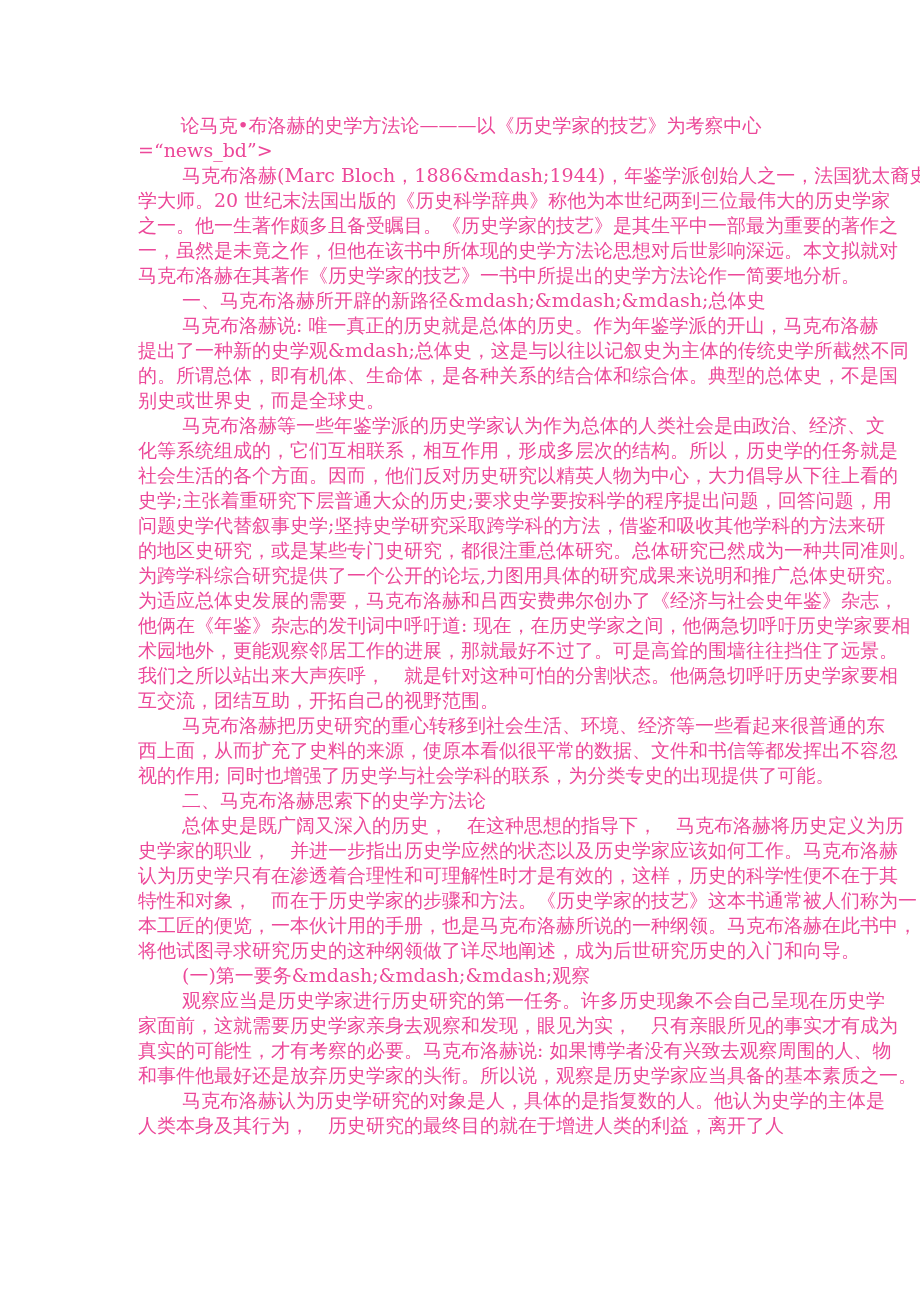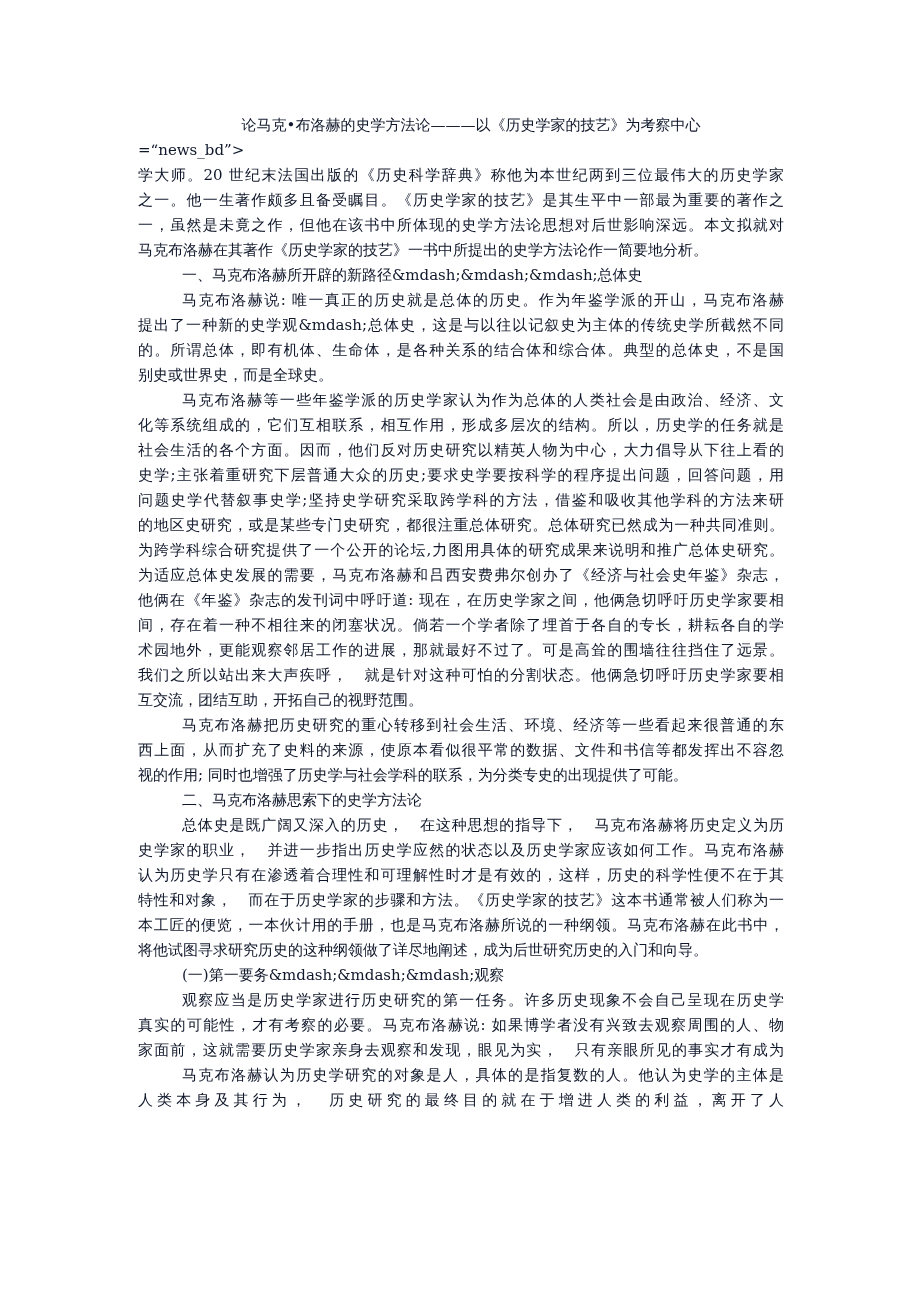--- a/index.html
+++ b/index.html
@@ -1,66 +1,67 @@
 <!DOCTYPE html>
 <html><head>
 <meta charset="utf-8">
 <style>
   html, body { margin:0; padding:0; background:#ffffff; }
   body { width:920px; height:1302px; overflow:hidden; position:relative; }
   .page {
     position:absolute; left:138px; top:113px; width:646px;
     font-family: "DejaVu Serif", "Liberation Serif", serif;
-    color:#0f172a; font-size:15px; line-height:25px;
+    color:#ec4899; font-size:19px; line-height:25px;
   }
   .line { height:25px; white-space:nowrap; overflow:visible; text-align:justify; text-align-last:justify; }
   .line.last { text-align-last:left; }
   .title { text-align:center; text-align-last:center; padding-left:20px; }
   .indent { padding-left:44px; }
   .heading { padding-left:44px; text-align-last:left; }
 </style>
 </head>
 <body>
 
 <div class="page">
   <div class="line title">论马克•布洛赫的史学方法论———以《历史学家的技艺》为考察中心</div>
   <div class="line last">=“news_bd”&gt;</div>
   <div id="body-lines">
+      <div class="line indent">马克布洛赫(Marc Bloch，1886&amp;mdash;1944)，年鉴学派创始人之一，法国犹太裔史</div>
       <div class="line">学大师。20 世纪末法国出版的《历史科学辞典》称他为本世纪两到三位最伟大的历史学家</div>
       <div class="line">之一。他一生著作颇多且备受瞩目。《历史学家的技艺》是其生平中一部最为重要的著作之</div>
       <div class="line">一，虽然是未竟之作，但他在该书中所体现的史学方法论思想对后世影响深远。本文拟就对</div>
       <div class="line last">马克布洛赫在其著作《历史学家的技艺》一书中所提出的史学方法论作一简要地分析。</div>
       <div class="line heading">一、马克布洛赫所开辟的新路径&amp;mdash;&amp;mdash;&amp;mdash;总体史</div>
       <div class="line indent">马克布洛赫说: 唯一真正的历史就是总体的历史。作为年鉴学派的开山，马克布洛赫</div>
       <div class="line">提出了一种新的史学观&amp;mdash;总体史，这是与以往以记叙史为主体的传统史学所截然不同</div>
       <div class="line">的。所谓总体，即有机体、生命体，是各种关系的结合体和综合体。典型的总体史，不是国</div>
       <div class="line last">别史或世界史，而是全球史。</div>
       <div class="line indent">马克布洛赫等一些年鉴学派的历史学家认为作为总体的人类社会是由政治、经济、文</div>
       <div class="line">化等系统组成的，它们互相联系，相互作用，形成多层次的结构。所以，历史学的任务就是</div>
       <div class="line">社会生活的各个方面。因而，他们反对历史研究以精英人物为中心，大力倡导从下往上看的</div>
       <div class="line">史学;主张着重研究下层普通大众的历史;要求史学要按科学的程序提出问题，回答问题，用</div>
       <div class="line">问题史学代替叙事史学;坚持史学研究采取跨学科的方法，借鉴和吸收其他学科的方法来研</div>
       <div class="line">的地区史研究，或是某些专门史研究，都很注重总体研究。总体研究已然成为一种共同准则。</div>
       <div class="line">为跨学科综合研究提供了一个公开的论坛,力图用具体的研究成果来说明和推广总体史研究。</div>
       <div class="line">为适应总体史发展的需要，马克布洛赫和吕西安费弗尔创办了《经济与社会史年鉴》杂志，</div>
       <div class="line">他俩在《年鉴》杂志的发刊词中呼吁道: 现在，在历史学家之间，他俩急切呼吁历史学家要相</div>
-      <div class="line">间，存在着一种不相往来的闭塞状况。倘若一个学者除了埋首于各自的专长，耕耘各自的学</div>
       <div class="line">术园地外，更能观察邻居工作的进展，那就最好不过了。可是高耸的围墙往往挡住了远景。</div>
       <div class="line">我们之所以站出来大声疾呼，　就是针对这种可怕的分割状态。他俩急切呼吁历史学家要相</div>
       <div class="line last">互交流，团结互助，开拓自己的视野范围。</div>
       <div class="line indent">马克布洛赫把历史研究的重心转移到社会生活、环境、经济等一些看起来很普通的东</div>
       <div class="line">西上面，从而扩充了史料的来源，使原本看似很平常的数据、文件和书信等都发挥出不容忽</div>
       <div class="line last">视的作用; 同时也增强了历史学与社会学科的联系，为分类专史的出现提供了可能。</div>
       <div class="line heading">二、马克布洛赫思索下的史学方法论</div>
       <div class="line indent">总体史是既广阔又深入的历史，　在这种思想的指导下，　马克布洛赫将历史定义为历</div>
       <div class="line">史学家的职业，　并进一步指出历史学应然的状态以及历史学家应该如何工作。马克布洛赫</div>
       <div class="line">认为历史学只有在渗透着合理性和可理解性时才是有效的，这样，历史的科学性便不在于其</div>
       <div class="line">特性和对象，　而在于历史学家的步骤和方法。《历史学家的技艺》这本书通常被人们称为一</div>
       <div class="line">本工匠的便览，一本伙计用的手册，也是马克布洛赫所说的一种纲领。马克布洛赫在此书中，</div>
       <div class="line last">将他试图寻求研究历史的这种纲领做了详尽地阐述，成为后世研究历史的入门和向导。</div>
       <div class="line heading">(一)第一要务&amp;mdash;&amp;mdash;&amp;mdash;观察</div>
       <div class="line indent">观察应当是历史学家进行历史研究的第一任务。许多历史现象不会自己呈现在历史学</div>
+      <div class="line">家面前，这就需要历史学家亲身去观察和发现，眼见为实，　只有亲眼所见的事实才有成为</div>
       <div class="line">真实的可能性，才有考察的必要。马克布洛赫说: 如果博学者没有兴致去观察周围的人、物</div>
-      <div class="line">家面前，这就需要历史学家亲身去观察和发现，眼见为实，　只有亲眼所见的事实才有成为</div>
+      <div class="line">和事件他最好还是放弃历史学家的头衔。所以说，观察是历史学家应当具备的基本素质之一。</div>
       <div class="line indent">马克布洛赫认为历史学研究的对象是人，具体的是指复数的人。他认为史学的主体是</div>
       <div class="line">人类本身及其行为，　历史研究的最终目的就在于增进人类的利益，离开了人</div>
     </div>
 </div>
 
 </body></html>

